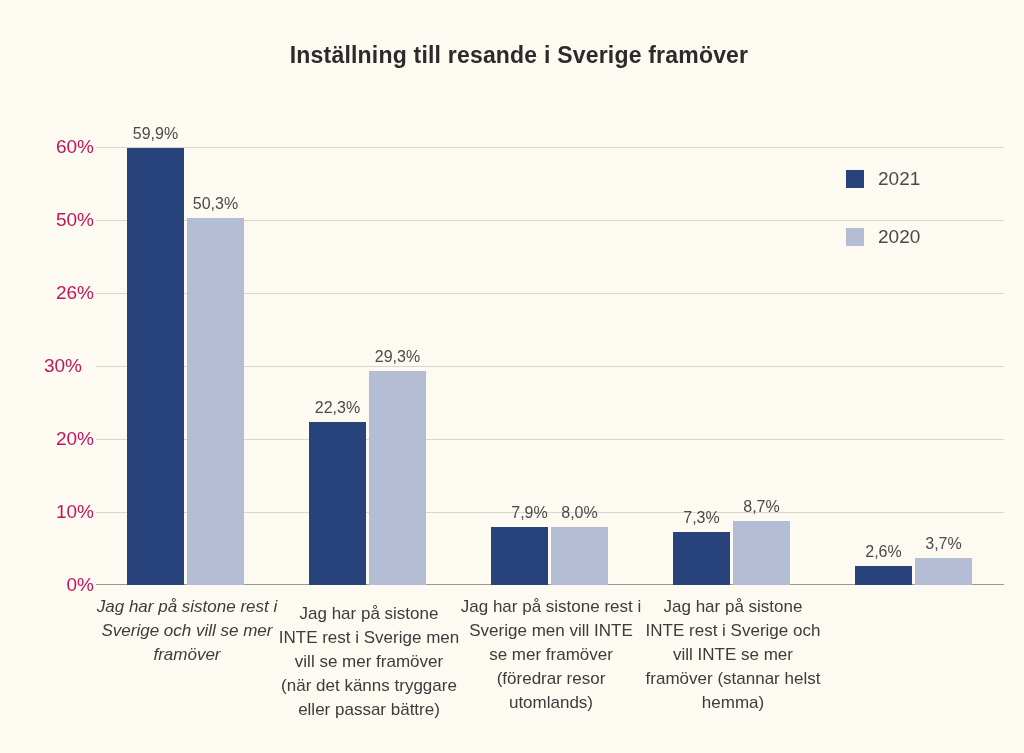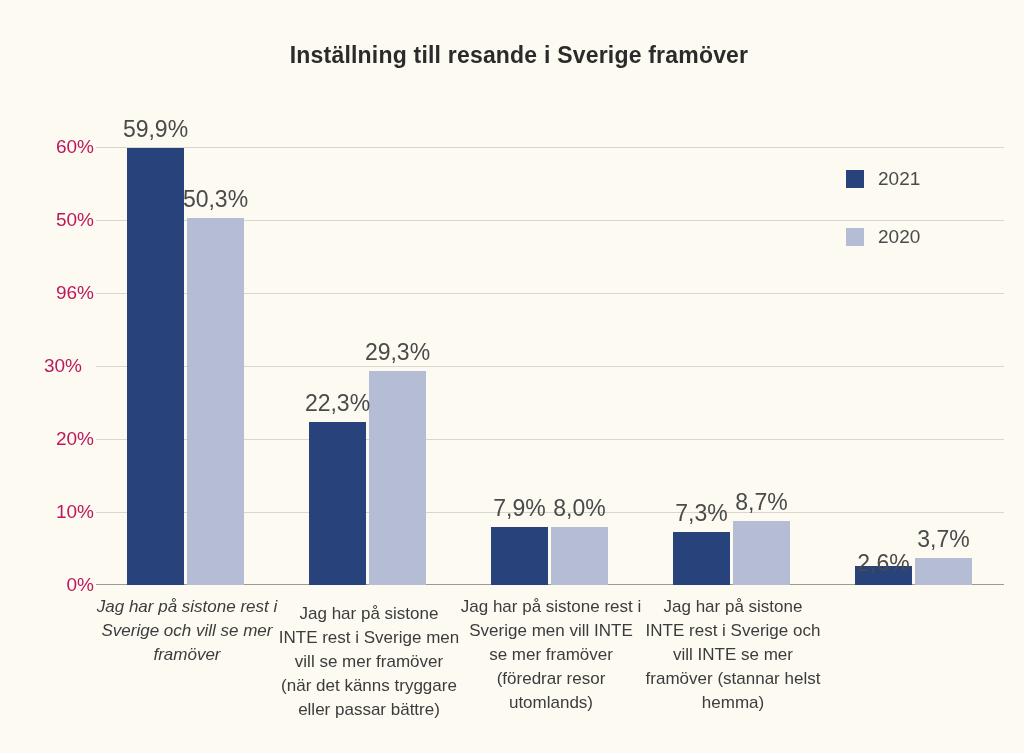--- a/index.html
+++ b/index.html
@@ -70,21 +70,21 @@
   }
   .bar {
     position: absolute;
     bottom: 0;
   }
   .bar.s2021 { background: #28427c; }
   .bar.s2020 { background: #b5bdd4; }
   .bar-label {
     position: absolute;
     text-align: center;
-    font-size: 23px;
+    font-size: 16px;
     color: #4a4a4a;
     white-space: nowrap;
   }
   .cat-label {
     position: absolute;
     top: 595px;
     text-align: center;
     font-size: 17px;
     line-height: 24px;
     color: #3c3c3c;
@@ -114,21 +114,21 @@
 <body>
 
 <div id="chart-root">
 
   <div id="chart-title">Inställning till resande i Sverige framöver</div>
 
   <div class="ylabel" style="top:585px;">0%</div>
   <div class="ylabel" style="top:512px;">10%</div>
   <div class="ylabel" style="top:439px;">20%</div>
   <div class="ylabel" style="top:366px;text-align:center;">30%</div>
-  <div class="ylabel" style="top:293px;">96%</div>
+  <div class="ylabel" style="top:293px;">26%</div>
   <div class="ylabel" style="top:220px;">50%</div>
   <div class="ylabel" style="top:147px;">60%</div>
 
   <div class="plot">
 
     <div class="gridline" style="top:37px;"></div>
     <div class="gridline" style="top:110px;"></div>
     <div class="gridline" style="top:183px;"></div>
     <div class="gridline" style="top:256px;"></div>
     <div class="gridline" style="top:329px;"></div>
@@ -145,35 +145,35 @@
     <div class="group" style="left:182px; width:182px;">
       <div class="bar s2021" style="left:31px; width:57px; height:163px;"></div>
       <div class="bar s2020" style="left:91px; width:57px; height:214px;"></div>
       <div class="bar-label" style="left:13px; width:93px; bottom:168px;">22,3%</div>
       <div class="bar-label" style="left:73px; width:93px; bottom:219px;">29,3%</div>
     </div>
 
     <div class="group" style="left:364px; width:182px;">
       <div class="bar s2021" style="left:31px; width:57px; height:58px;"></div>
       <div class="bar s2020" style="left:91px; width:57px; height:58px;"></div>
-      <div class="bar-label" style="left:13px; width:93px; bottom:63px;">7,9%</div>
+      <div class="bar-label" style="left:23px; width:93px; bottom:63px;">7,9%</div>
       <div class="bar-label" style="left:73px; width:93px; bottom:63px;">8,0%</div>
     </div>
 
     <div class="group" style="left:546px; width:182px;">
       <div class="bar s2021" style="left:31px; width:57px; height:53px;"></div>
       <div class="bar s2020" style="left:91px; width:57px; height:64px;"></div>
       <div class="bar-label" style="left:13px; width:93px; bottom:58px;">7,3%</div>
       <div class="bar-label" style="left:73px; width:93px; bottom:69px;">8,7%</div>
     </div>
 
     <div class="group" style="left:728px; width:182px;">
       <div class="bar s2021" style="left:31px; width:57px; height:19px;"></div>
       <div class="bar s2020" style="left:91px; width:57px; height:27px;"></div>
-      <div class="bar-label" style="left:13px; width:93px; bottom:8px;">2,6%</div>
+      <div class="bar-label" style="left:13px; width:93px; bottom:24px;">2,6%</div>
       <div class="bar-label" style="left:73px; width:93px; bottom:32px;">3,7%</div>
     </div>
   </div>
 
   <div class="cat-label" style="left:96px; width:182px;font-style:italic;">Jag har på sistone rest i Sverige och vill se mer framöver</div>
   <div class="cat-label" style="left:278px; width:182px;margin-top:7px;">Jag har på sistone INTE rest i Sverige men vill se mer framöver (när det känns tryggare eller passar bättre)</div>
   <div class="cat-label" style="left:460px; width:182px;">Jag har på sistone rest i Sverige men vill INTE se mer framöver (föredrar resor utomlands)</div>
   <div class="cat-label" style="left:642px; width:182px;">Jag har på sistone INTE rest i Sverige och vill INTE se mer framöver (stannar helst hemma)</div>
 
   <div class="legend">

